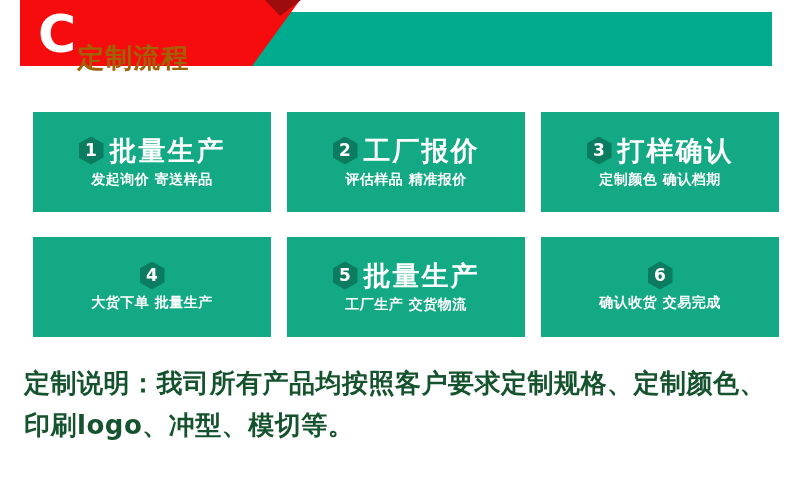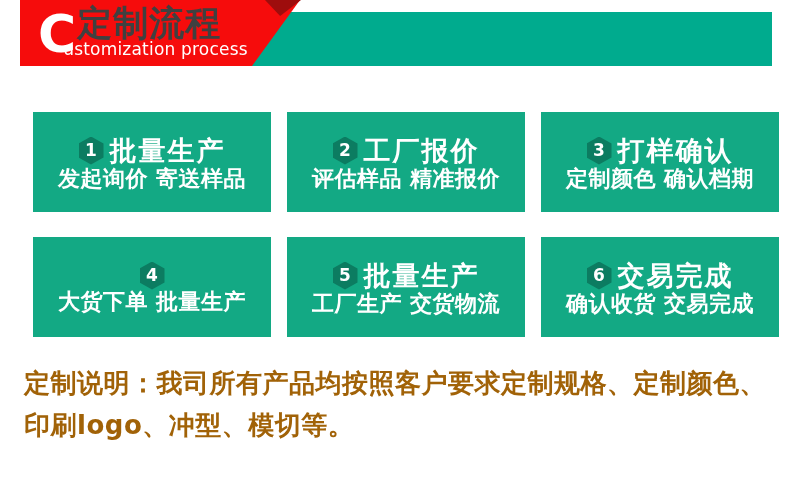--- a/index.html
+++ b/index.html
@@ -66,26 +66,27 @@
     font-weight: bold;
     line-height: 56px;
     letter-spacing: -1px;
     font-family: "DejaVu Sans", "Liberation Sans", sans-serif;
   }
   .banner-right {
     margin-left: 2px;
     margin-top: 2px;
   }
   .banner-cn {
-    color: #404040;
-    font-size: 35px;
+    color: #a16207;
+    font-size: 27px;
     font-weight: bold;
     line-height: 31px;
     letter-spacing: 1px;
     white-space: nowrap;
+    margin-top: 34px;
   }
   .banner-en {
     color: #ffffff;
     font-size: 17px;
     font-weight: normal;
     line-height: 21px;
     letter-spacing: 0.2px;
     white-space: nowrap;
     margin-left: -14px;
   }
@@ -133,35 +134,35 @@
     color: #ffffff;
     font-size: 27px;
     font-weight: bold;
     letter-spacing: 2px;
     margin-left: 6px;
     line-height: 32px;
     white-space: nowrap;
   }
   .card-sub {
     color: #ffffff;
-    font-size: 22px;
+    font-size: 14px;
     font-weight: bold;
     letter-spacing: 0.5px;
     margin-top: 1px;
     line-height: 22px;
     white-space: nowrap;
   }
 
   
   .note {
     position: absolute;
     left: 24px;
     top: 362px;
     width: 742px;
-    color: #a16207;
+    color: #14532d;
     font-size: 26px;
     font-weight: bold;
     line-height: 42px;
     letter-spacing: 0.5px;
   }
 </style>
 </head>
 <body>
 
 <div class="banner">
@@ -213,19 +214,18 @@
     <div class="card-title-row">
       <div class="badge">5</div>
       <div class="card-title">批量生产</div>
     </div>
     <div class="card-sub">工厂生产 交货物流</div>
   </div>
 
   <div class="card">
     <div class="card-title-row">
       <div class="badge">6</div>
-      <div class="card-title">交易完成</div>
     </div>
     <div class="card-sub">确认收货 交易完成</div>
   </div>
 </div>
 
 <div class="note">定制说明：我司所有产品均按照客户要求定制规格、定制颜色、印刷logo、冲型、模切等。</div>
 
 </body></html>

